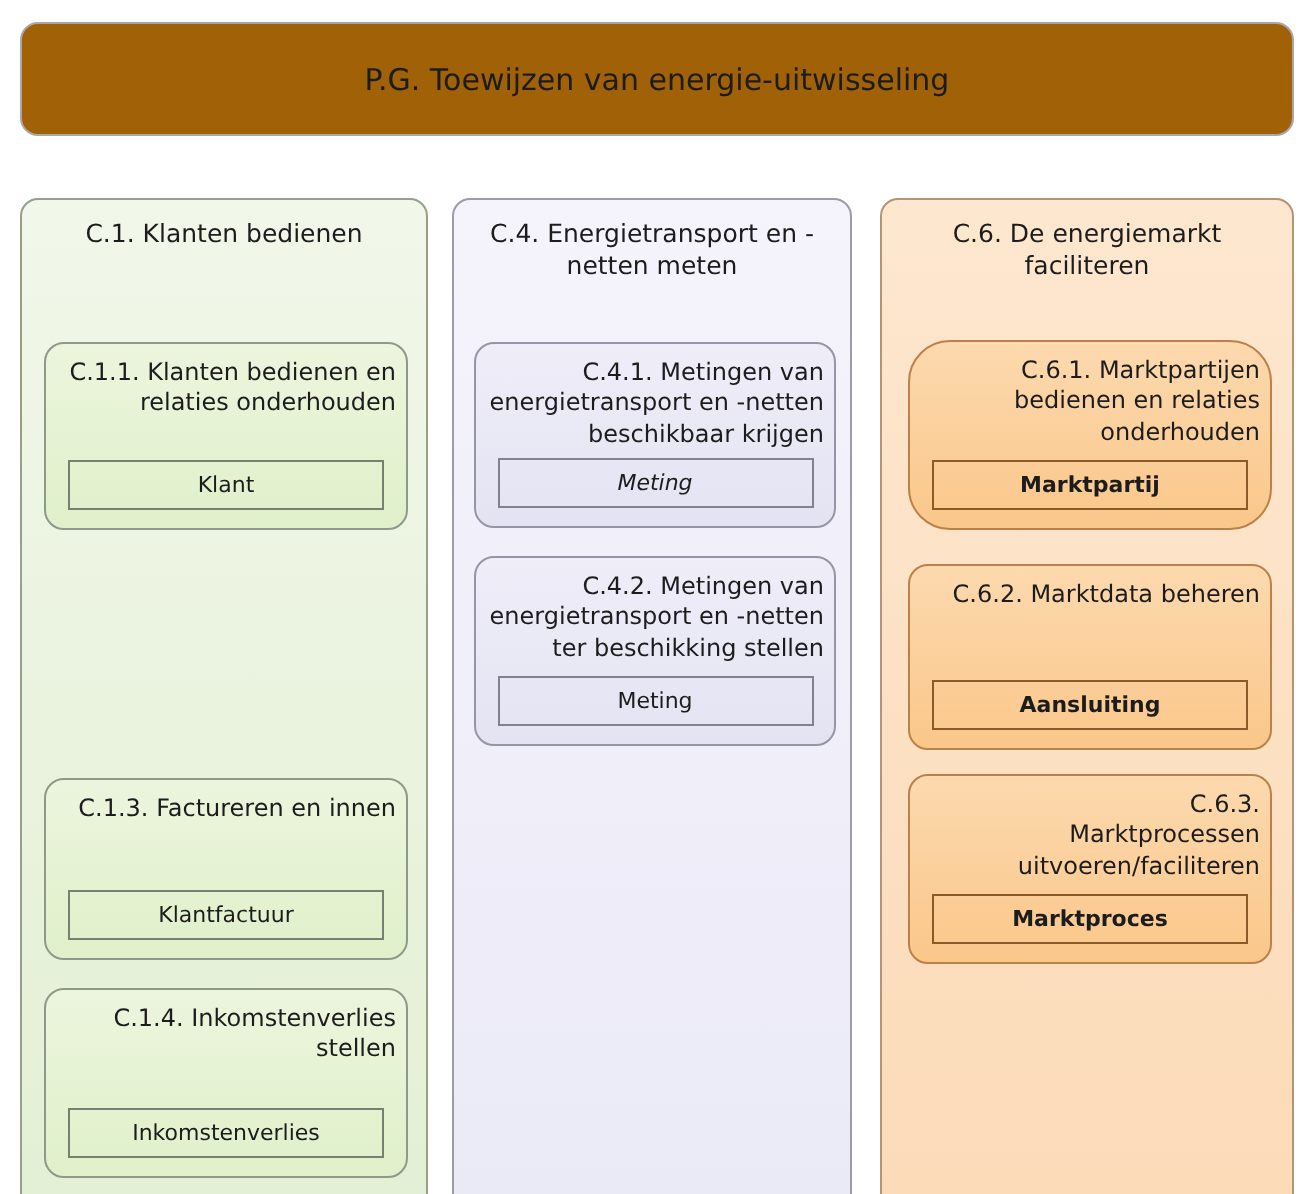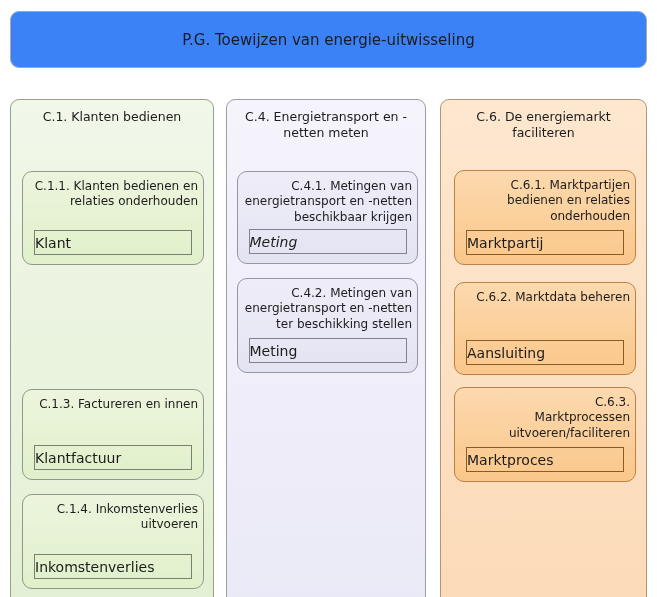--- a/index.html
+++ b/index.html
@@ -3,21 +3,21 @@
 <meta charset="utf-8">
 <style>
   html,body{margin:0;padding:0;background:#ffffff;}
   .canvas{
     position:relative;width:657px;height:597px;background:#ffffff;
     font-family:"DejaVu Sans","Liberation Sans",sans-serif;color:#1c1c1c;
     overflow:hidden;
   }
   .frame{position:absolute;box-sizing:border-box;border:1px solid #9a9a9a;border-radius:9px;}
   .title-box{
-    left:10px;top:11px;width:637px;height:57px;background:#3b82f6;
+    left:10px;top:11px;width:637px;height:57px;background:#a16207;
     display:flex;align-items:center;justify-content:center;
     font-size:15px;border-color:#a8a8a8;
   }
   .col{top:99px;height:560px;}
   .col-label{
     padding:9px 10px 0;text-align:center;font-size:12.5px;line-height:1.3;
   }
   .col.green{left:10px;width:204px;background:linear-gradient(#f1f7e9,#e2efd2);border-color:#96a089;}
   .col.lav{left:226px;width:200px;background:linear-gradient(#f5f4fc,#e9e8f6);border-color:#9b9baa;}
   .col.orange{left:440px;width:207px;background:linear-gradient(#fde7cf,#fbd9b5);border-color:#b39576;}
@@ -27,37 +27,37 @@
     text-align:center;font-size:12px;
   }
   .sub .sub-label{padding:7px 5px 0;line-height:1.28;text-align:right;}
   .sub.green-sub{background:linear-gradient(#ecf5dd,#e0f0ca);border-color:#8f998a;}
   .sub.lav-sub{background:linear-gradient(#eeedf8,#e4e3f2);border-color:#9595a6;}
   .sub.orange-sub{background:linear-gradient(#fcd9ae,#fac78a);border-color:#bb8148;}
 
   .obj{
     position:absolute;left:50%;transform:translateX(-50%);bottom:9px;
     width:158px;height:25px;box-sizing:border-box;border:1px solid;
-    display:flex;align-items:center;justify-content:flex-start;font-size:14px;
+    display:flex;align-items:center;justify-content:center;font-size:11px;
     background:transparent;
   }
   .green-sub .obj{border-color:#78816f;}
   .lav-sub .obj{border-color:#81818f;margin-top:24px;}
-  .orange-sub .obj{border-color:#8a5a28;}
+  .orange-sub .obj{border-color:#8a5a28;font-weight:bold;}
   .obj.italic{font-style:italic;}
 
   
   .c11{left:11px;top:71px;width:182px;height:94px;}
   .c13{left:11px;top:289px;width:182px;height:91px;}
   .c14{left:11px;top:394px;width:182px;height:95px;}
   
   .c41{left:10px;top:71px;width:181px;height:93px;}
   .c42{left:10px;top:178px;width:181px;height:95px;}
   
-  .c61{left:13px;top:70px;width:182px;height:95px;}
+  .c61{left:13px;top:70px;width:182px;height:95px;border-radius:21px;}
   .c62{left:13px;top:182px;width:182px;height:93px;}
   .c63{left:13px;top:287px;width:182px;height:95px;padding-left:47px;}
 </style>
 </head>
 <body>
 
 <div class="canvas">
 
   <div class="frame title-box">
     <span>P.G. Toewijzen van energie-uitwisseling</span>
@@ -74,21 +74,21 @@
     </div>
 
     <div class="sub green-sub c13">
       <div class="sub-label">C.1.3. Factureren en innen</div>
       <div class="obj">
         <span>Klantfactuur</span>
       </div>
     </div>
 
     <div class="sub green-sub c14">
-      <div class="sub-label">C.1.4. Inkomstenverlies uitvoeren</div>
+      <div class="sub-label">C.1.4. Inkomstenverlies stellen</div>
       <div class="obj">
         <span>Inkomstenverlies</span>
       </div>
     </div>
   </div>
 
   <div class="frame col lav">
     <div class="col-label">C.4. Energietransport en -netten meten</div>
 
     <div class="sub lav-sub c41">

